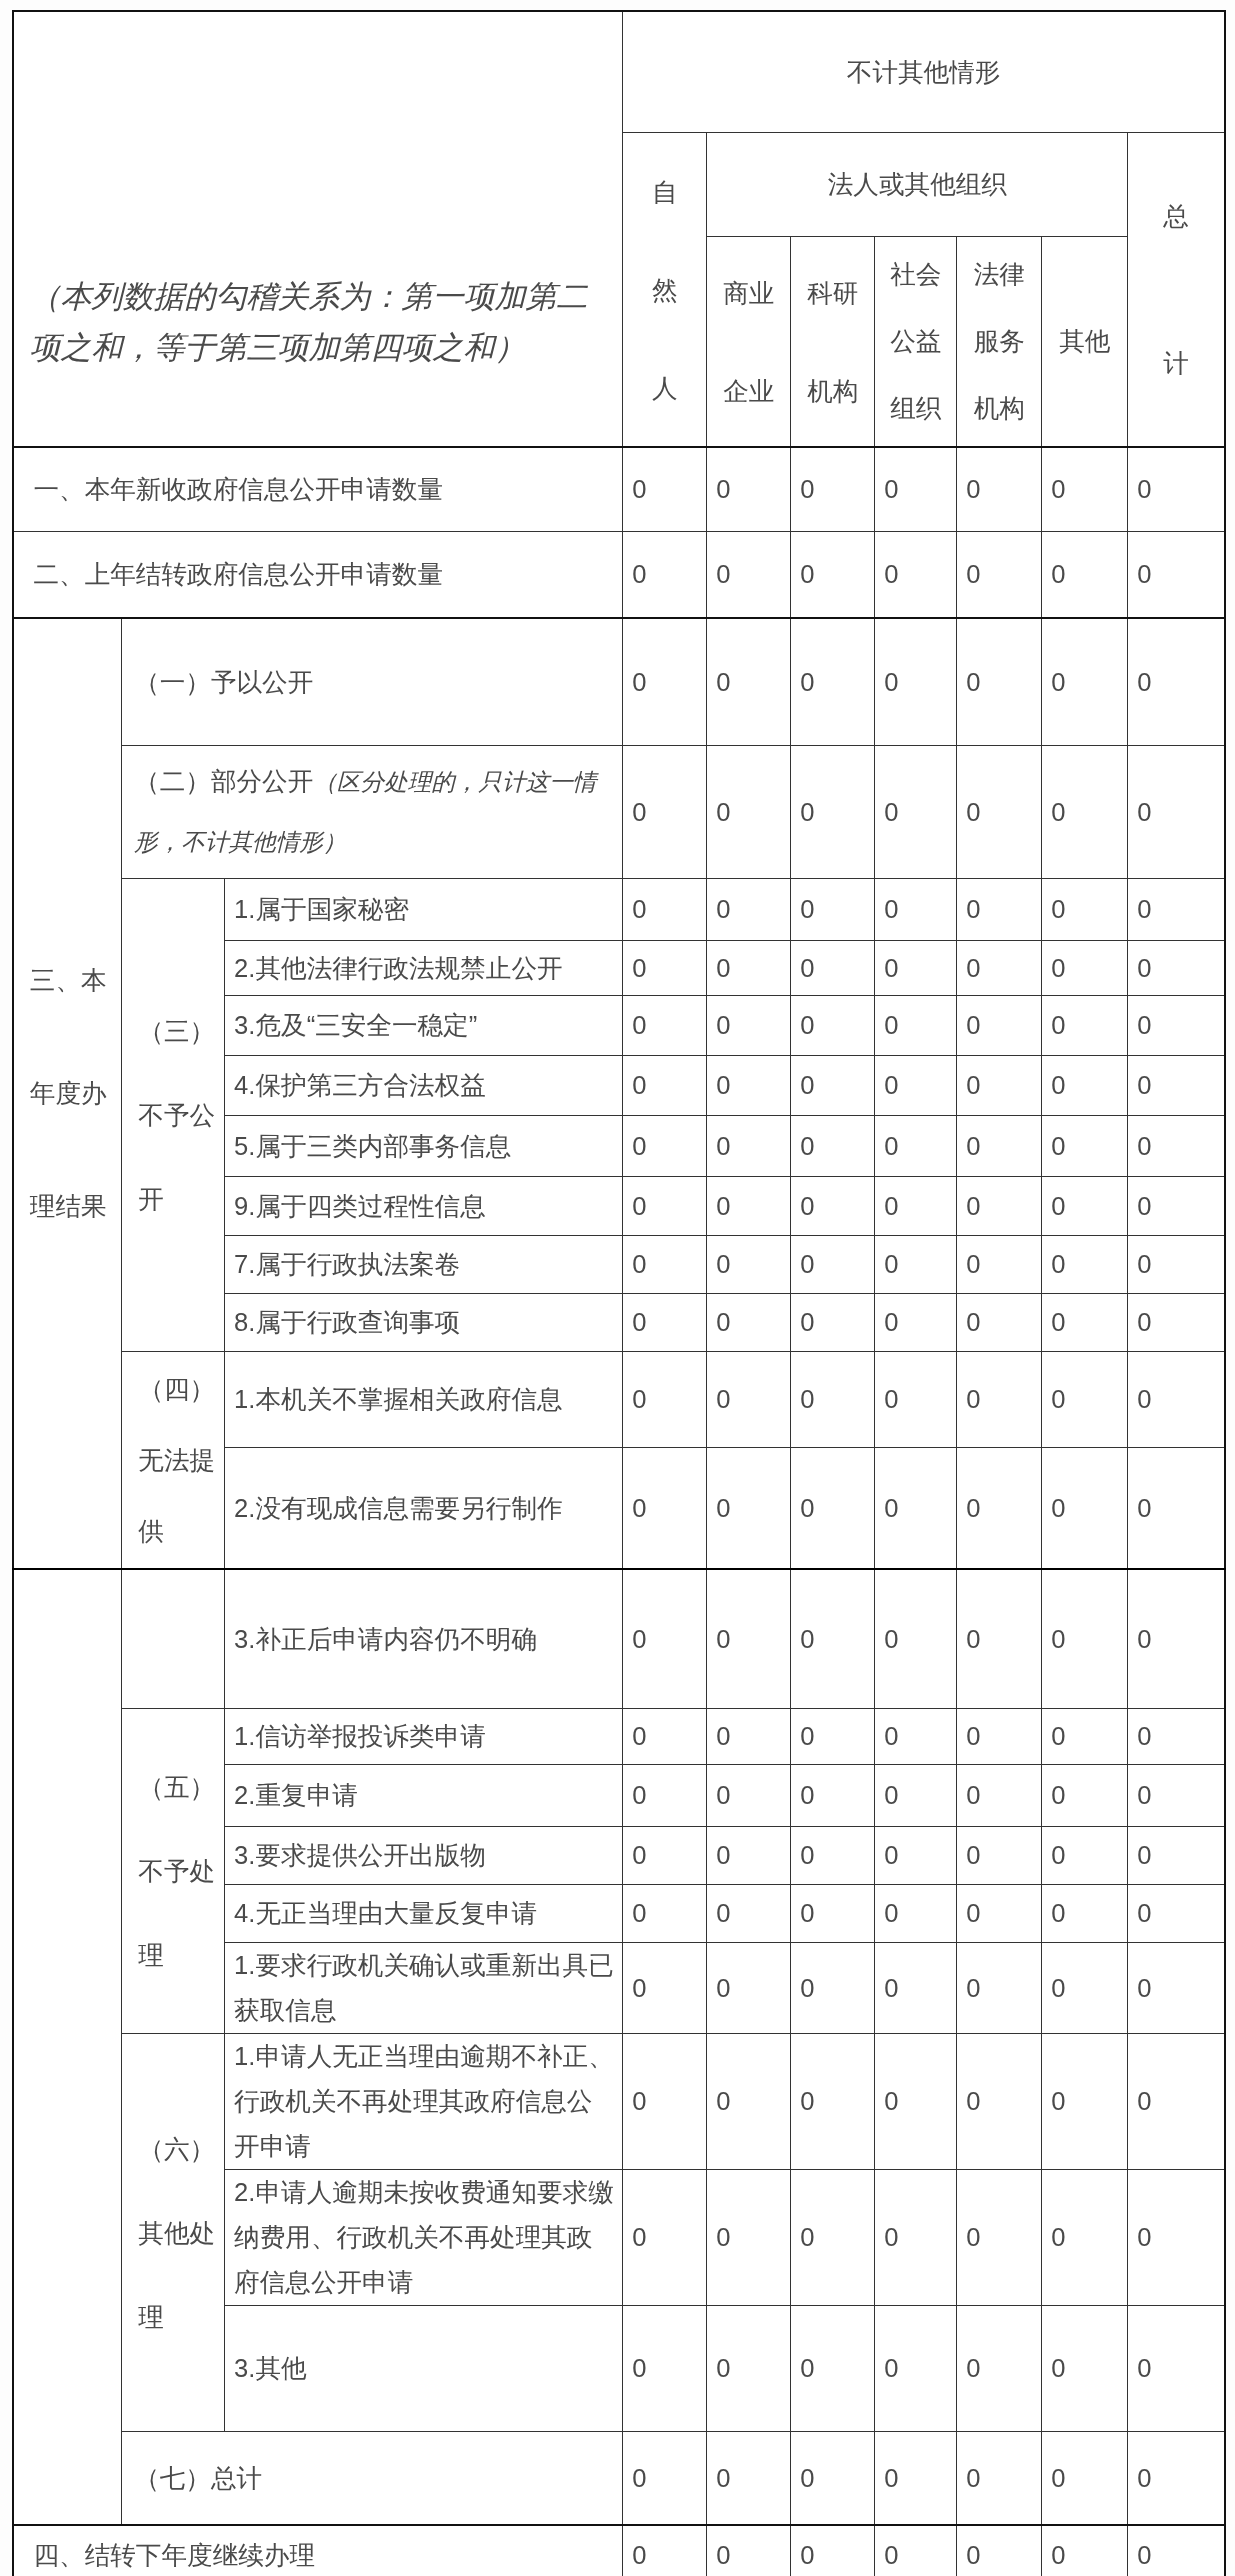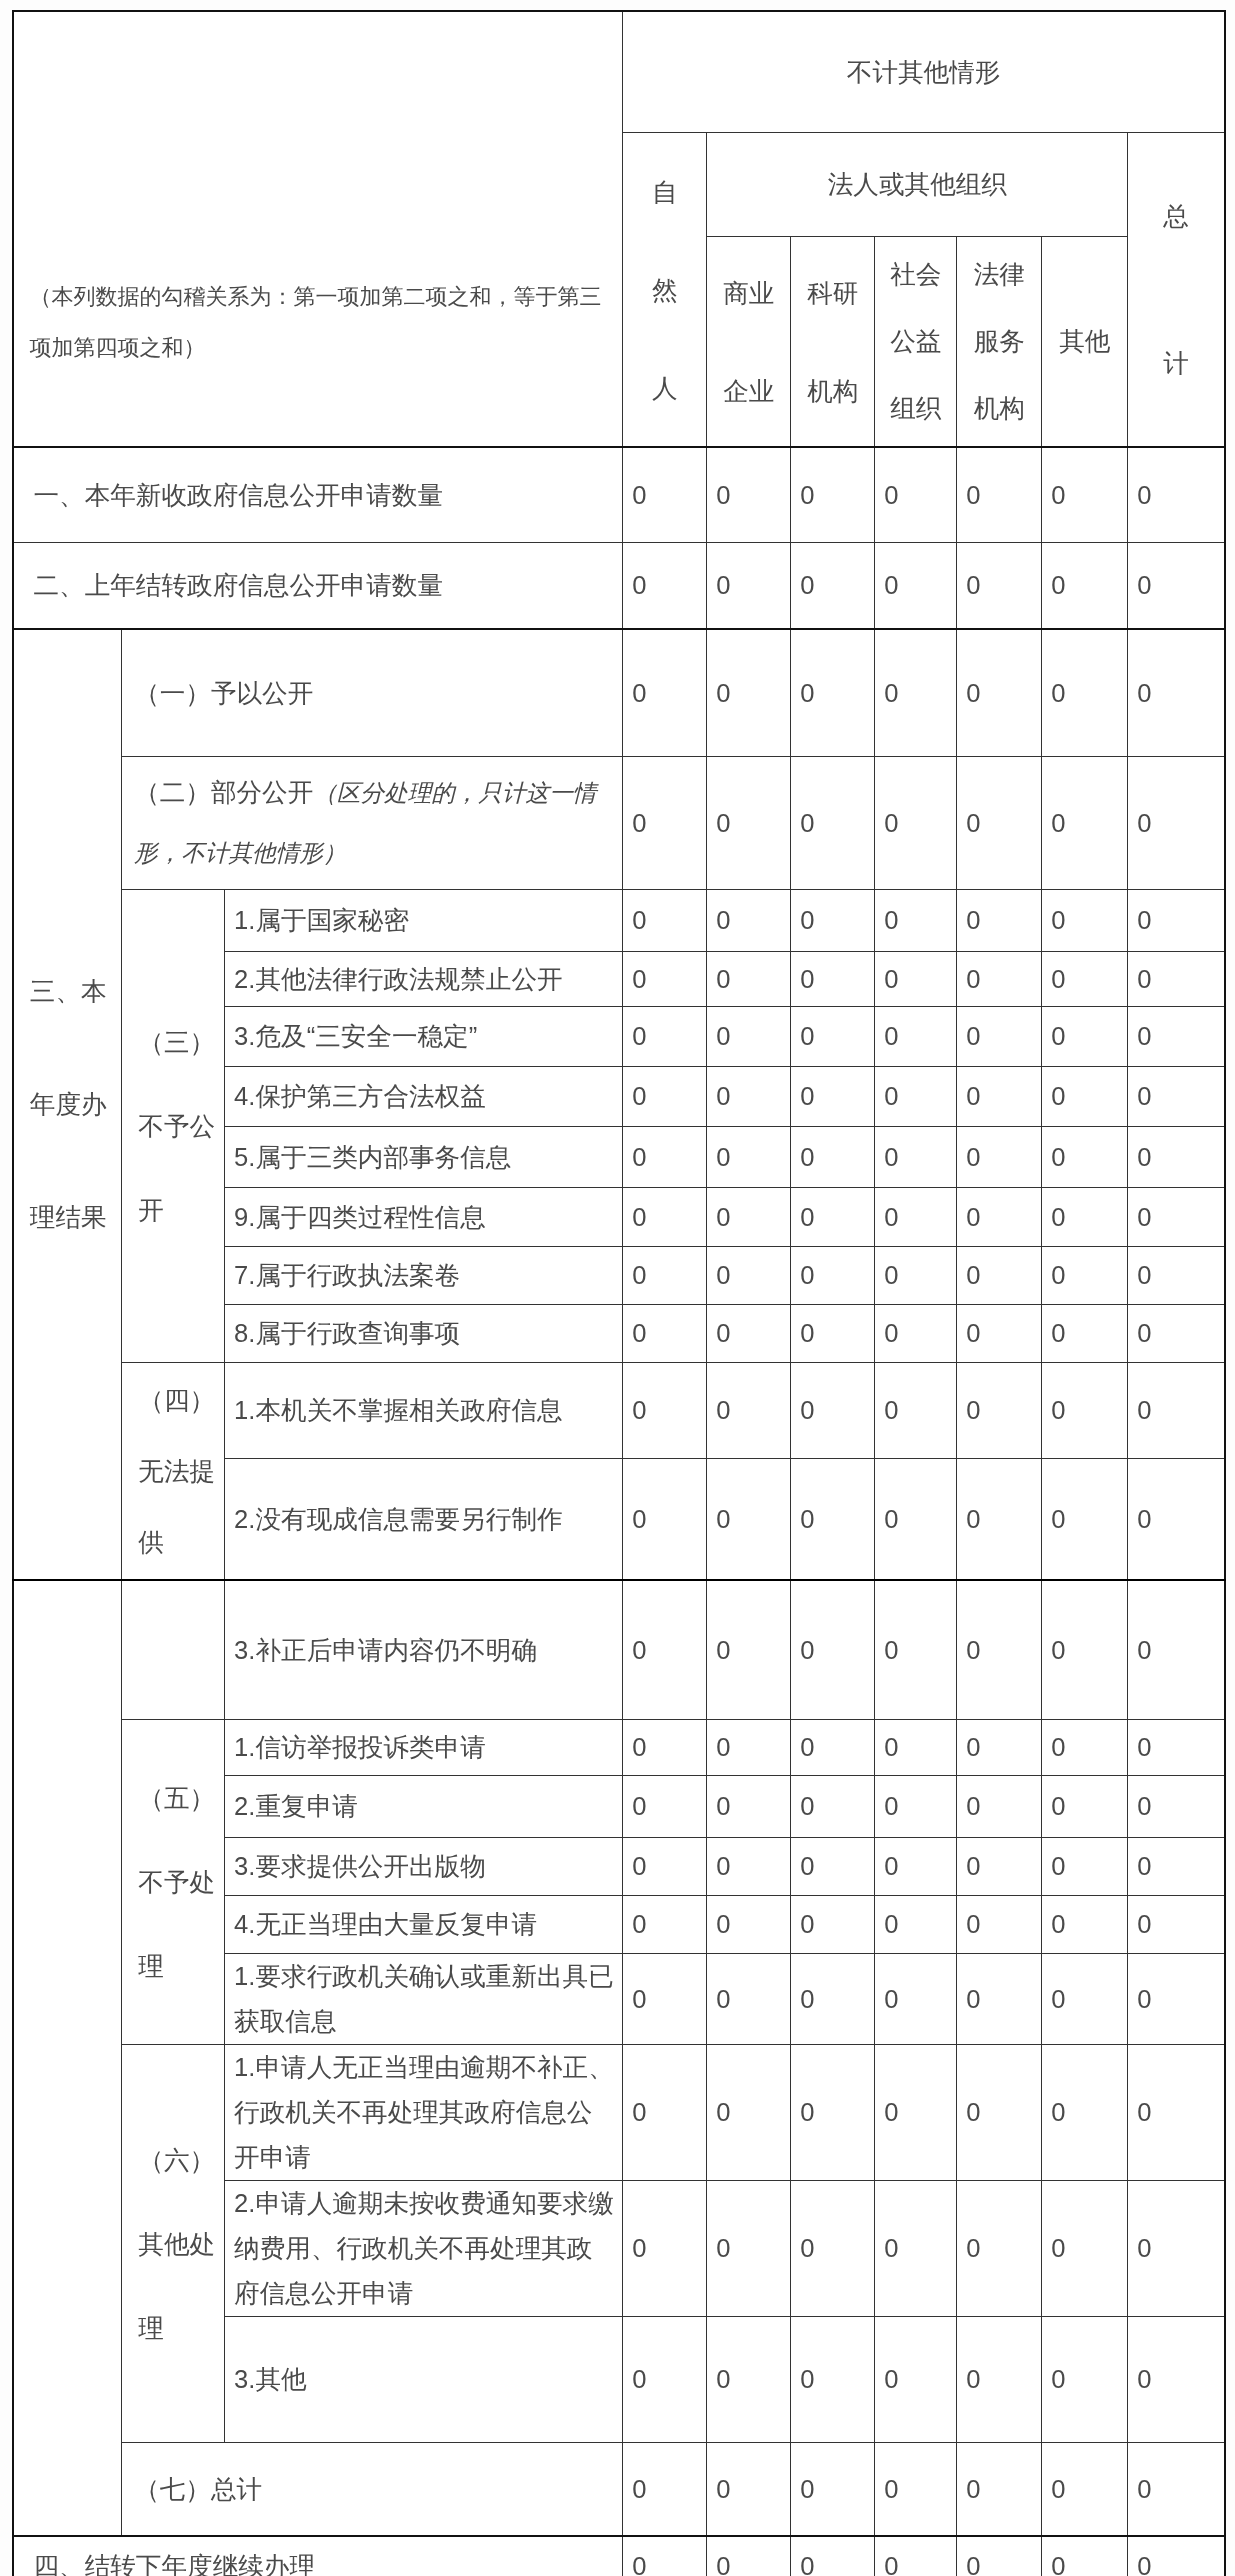--- a/index.html
+++ b/index.html
@@ -35,21 +35,21 @@
   .group{text-align:left;padding-left:16px;}
   .val{text-align:left;padding-left:8.8px;}
   .kai{
     font-family:"DejaVu Serif","Liberation Serif",serif;
     font-style:italic;font-size:23.6px;
   }
   .note-cell{position:relative;}
   .note-text{
     position:absolute;left:15.7px;right:7.9px;bottom:73px;
     font-family:"DejaVu Serif","Liberation Serif",serif;
-    font-size:22px;line-height:51px;text-align:left;
+    font-style:italic;font-size:31px;line-height:51px;text-align:left;
   }
   .lh60{line-height:59px;}
   .lh68{line-height:67px;}
   .lh72{line-height:71px;}
   .lh85{line-height:84px;}
   .lh100{line-height:98px;}
   .lh115{line-height:113px;}
   .lh150{line-height:147px;}
 </style>
 </head>
@@ -91,21 +91,21 @@
 机构</td>
     <td class="hdr pre lh68">社会
 公益
 组织</td>
     <td class="hdr pre lh68">法律
 服务
 机构</td>
     <td class="hdr">其他</td>
   </tr>
 
-  <tr class="bt2" style="height:96px">
+  <tr class="bt2" style="height:85px">
     <td class="item l1" colspan="3">一、本年新收政府信息公开申请数量</td>
   <td class="val">0</td>
         <td class="val">0</td>
         <td class="val">0</td>
         <td class="val">0</td>
         <td class="val">0</td>
         <td class="val">0</td>
         <td class="val">0</td>
       </tr>
 

